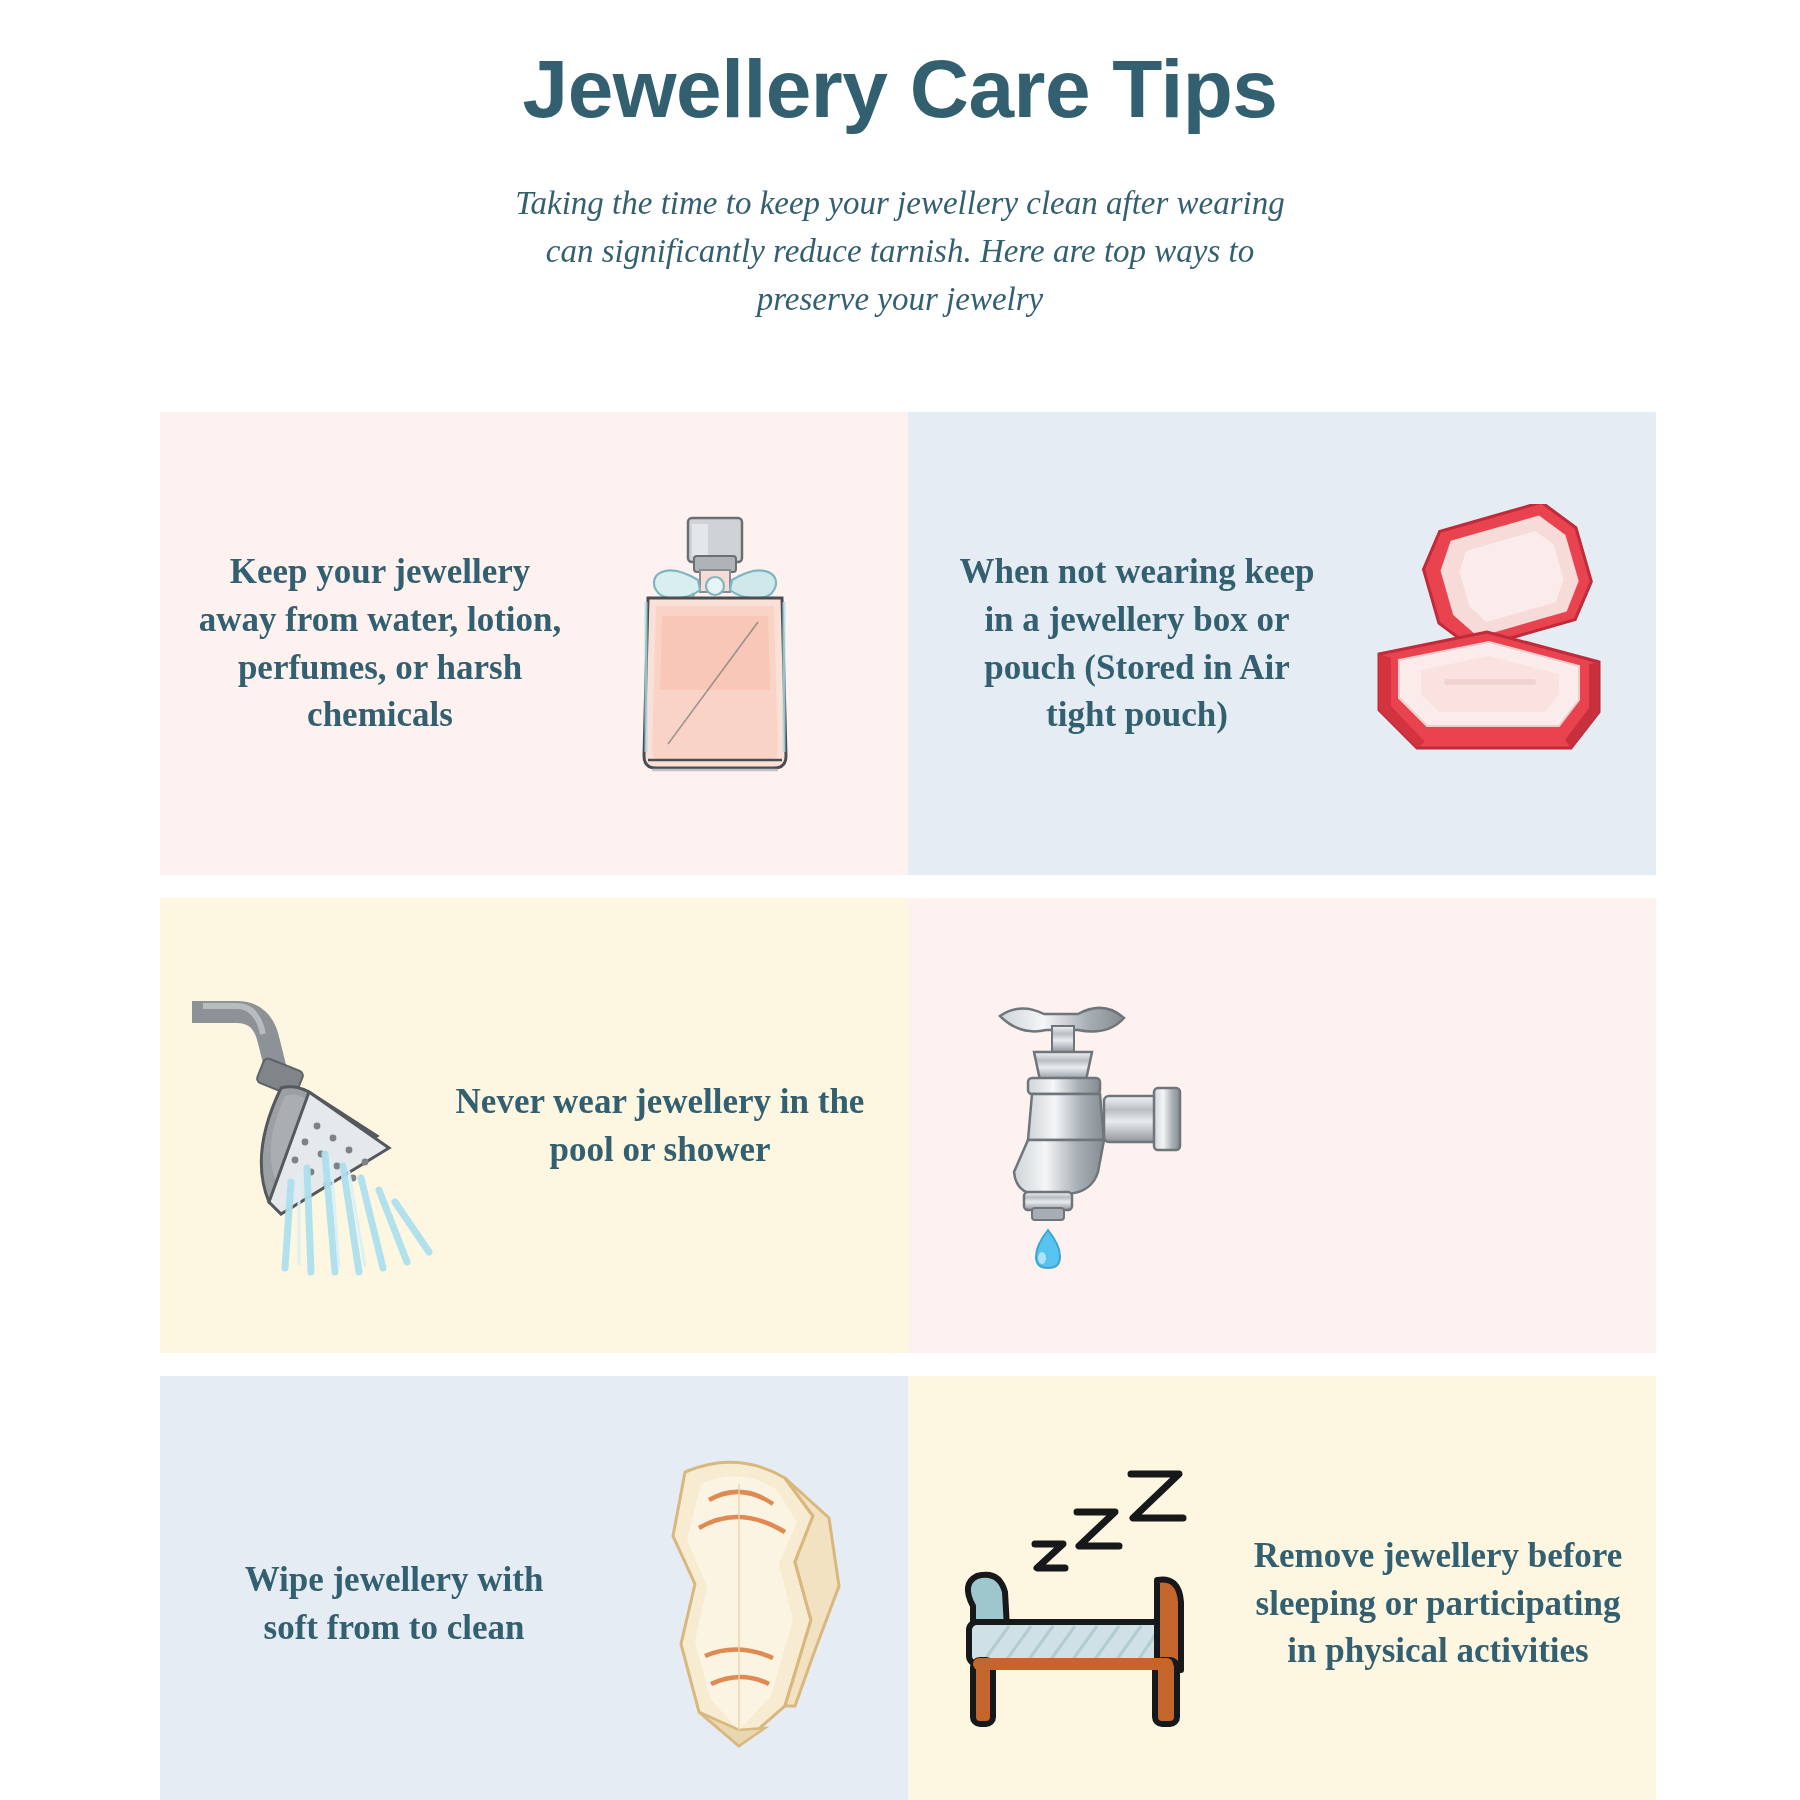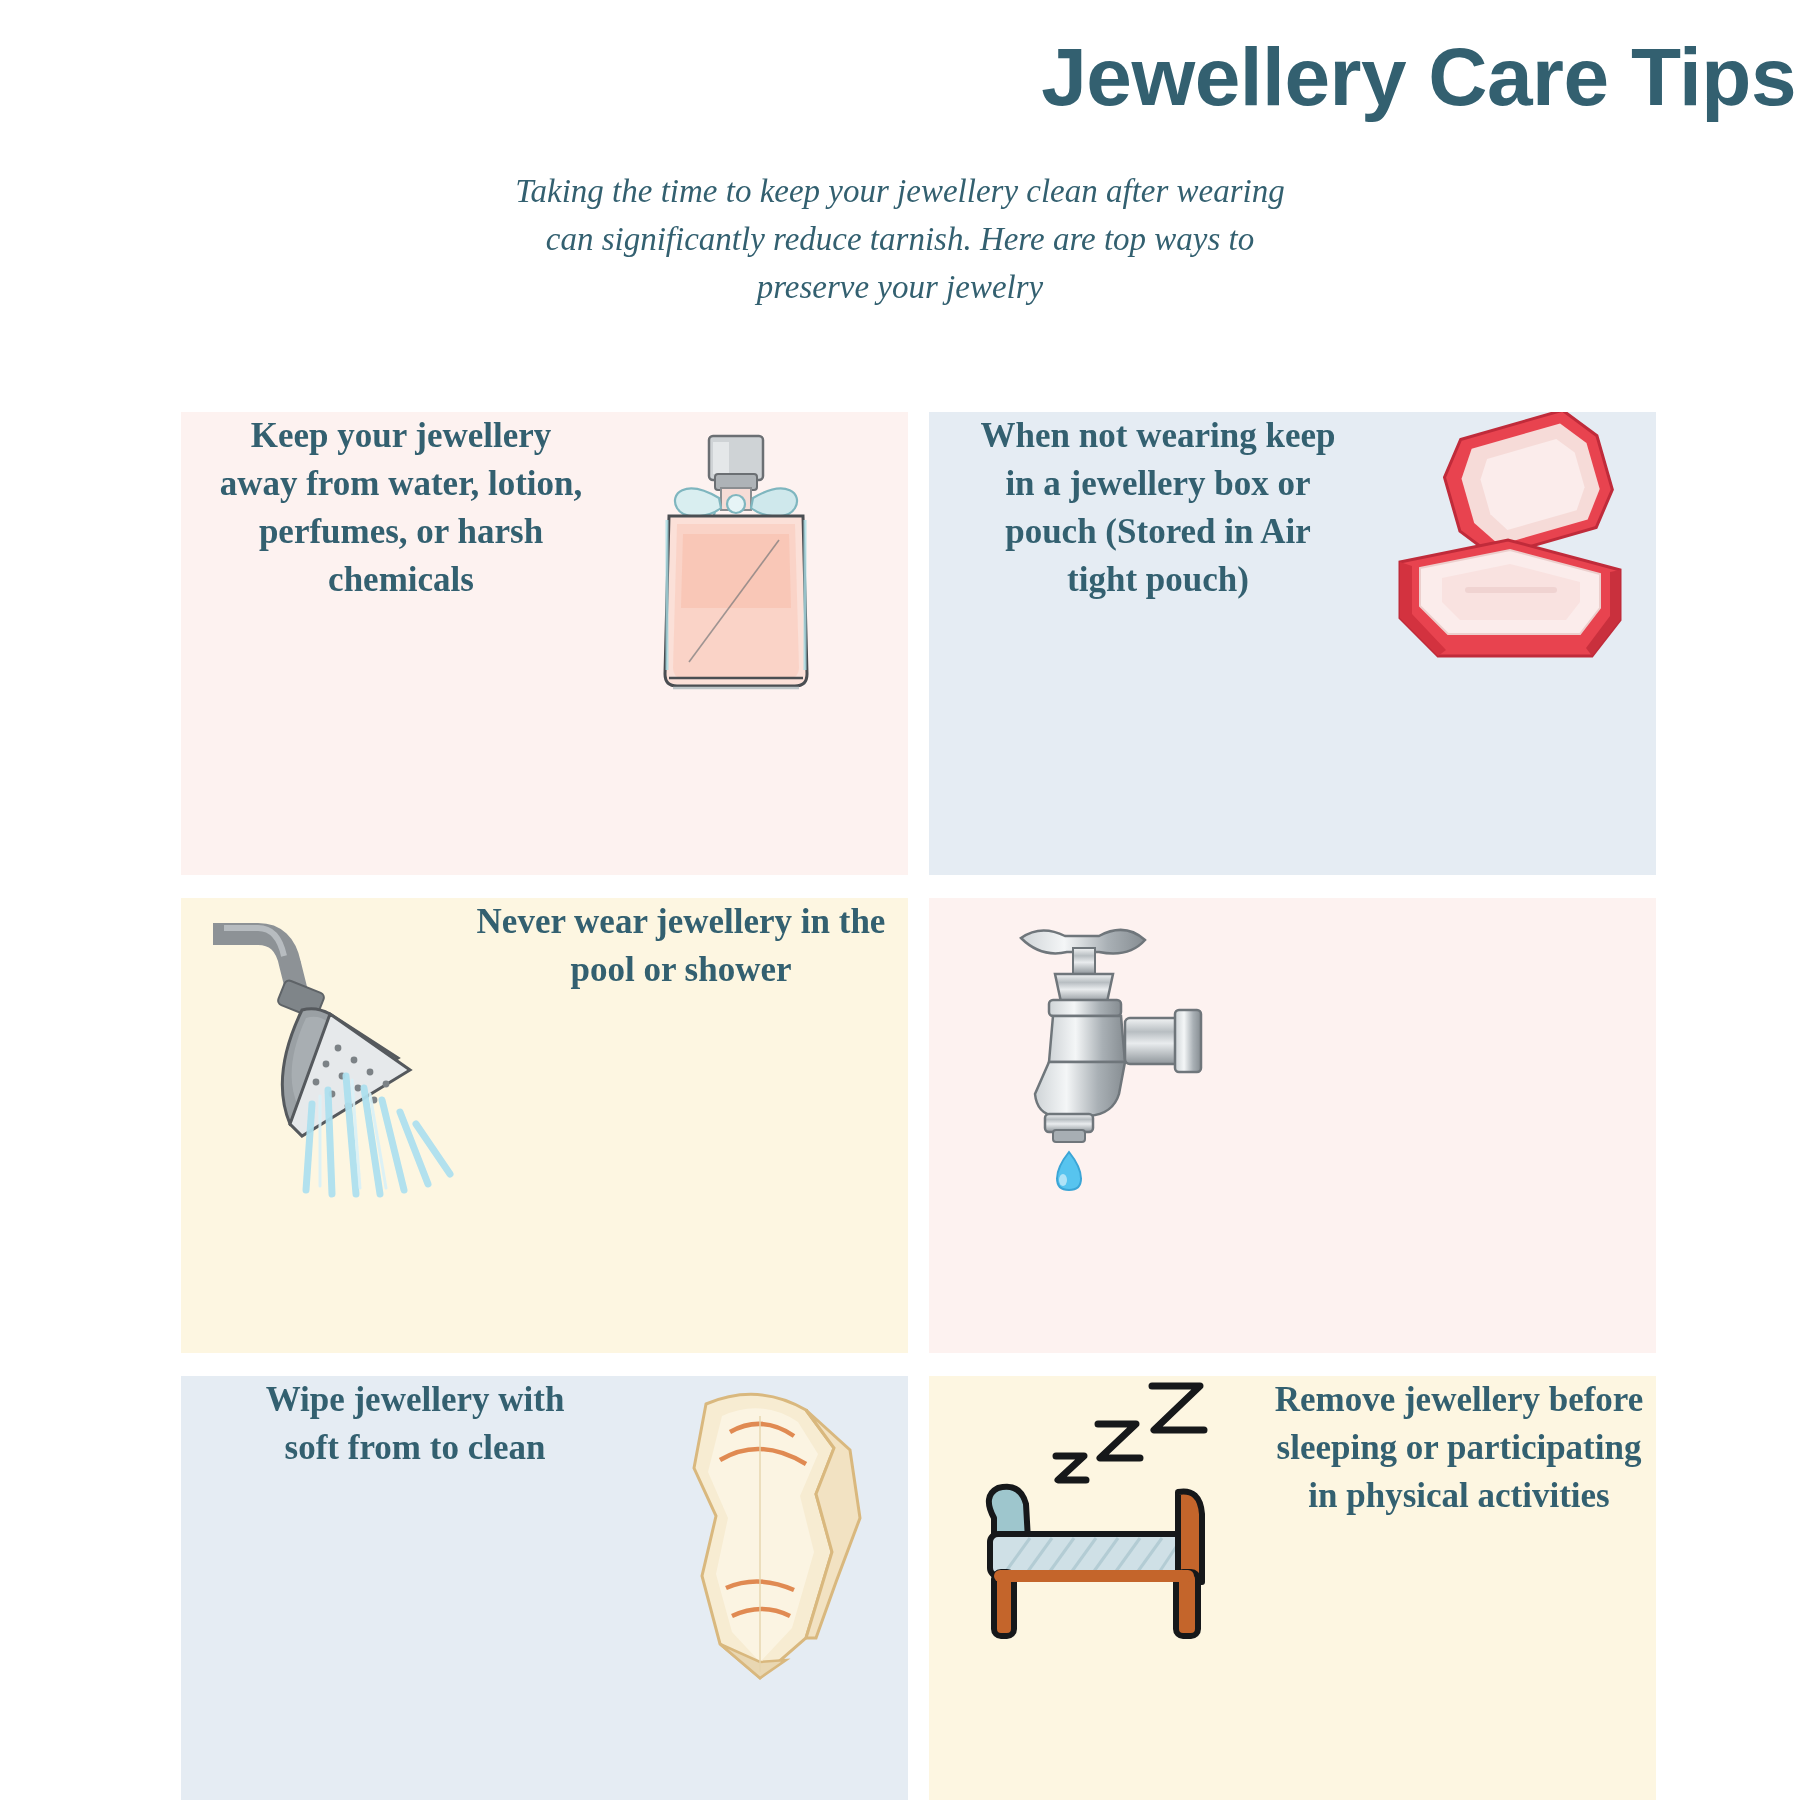--- a/index.html
+++ b/index.html
@@ -29,22 +29,21 @@
     text-align: center;
   }
 
   .page-title {
     font-family: "Liberation Sans", sans-serif;
     font-weight: bold;
     font-size: 82px;
     line-height: 1.05;
     color: #336070;
     letter-spacing: -0.5px;
-    margin: 4px;
-    text-align: right;
+    margin: 16px;
   }
 
   .page-subtitle {
     font-family: "Liberation Serif", serif;
     font-style: italic;
     font-size: 33px;
     line-height: 1.45;
     color: #336070;
     width: 800px;
     margin: 48px auto 0 auto;
@@ -59,24 +58,23 @@
     display: grid;
     grid-template-columns: 748px 748px;
     grid-template-rows: 463px 455px 455px;
     column-gap: -9px;
     row-gap: 23px;
   }
 
   .card {
     position: relative;
     display: flex;
-    align-items: flex-start;
+    align-items: center;
     box-sizing: border-box;
     overflow: hidden;
-    margin-left: 21px;
   }
 
   .card.pink   { background: #FDF2F0; }
   .card.blue   { background: #E5ECF3; padding-left: 24px; }
   .card.cream  { background: #FDF6E1; }
 
   .card-text {
     font-family: "Liberation Serif", serif;
     font-weight: bold;
     color: #336070;

